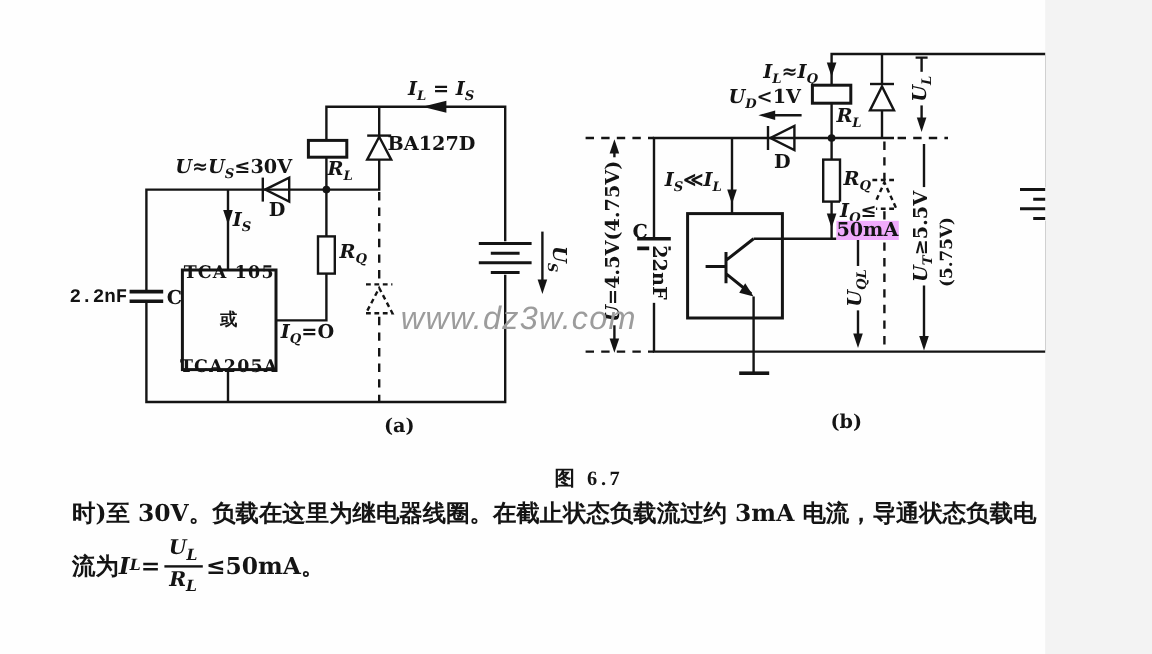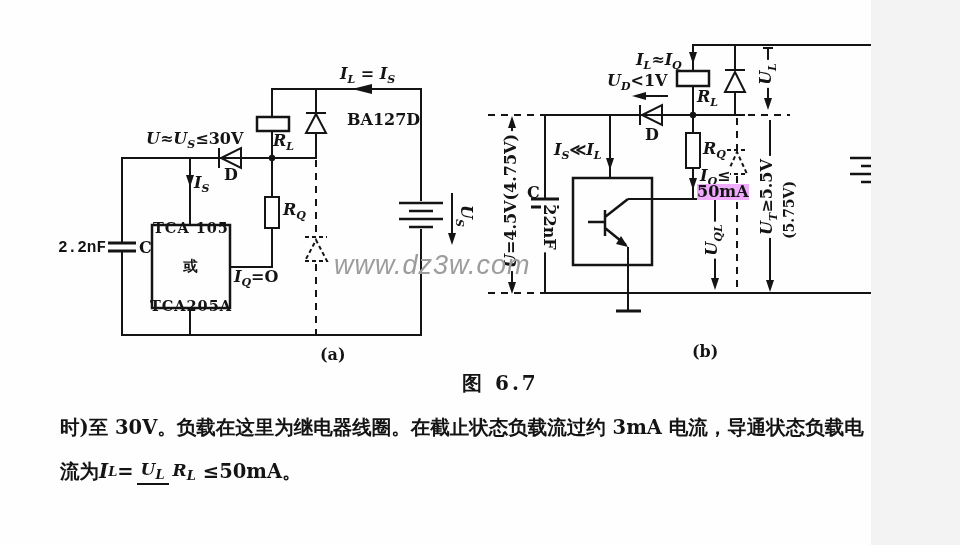--- a/index.html
+++ b/index.html
@@ -9,29 +9,29 @@
   .lbl{position:absolute;font-weight:bold;font-size:16px;line-height:1;white-space:nowrap;}
   .lbl .v{font-style:italic;}
   .lbl sub{font-size:11px;line-height:1;font-style:italic;}
   .rotccw{transform:translate(-50%,-50%) rotate(-90deg);background:#fefefe;padding:0 3px;}
   .rotcw{transform:translate(-50%,-50%) rotate(90deg);background:#fefefe;padding:0 3px;}
   .sm{font-size:14px;}
   .tca{position:absolute;left:153px;top:226px;width:76px;height:81px;display:flex;flex-direction:column;
        justify-content:center;align-items:center;gap:21px;font-weight:bold;font-size:14.5px;letter-spacing:1px;}
   .watermark{position:absolute;left:334px;top:250px;font-family:"Liberation Sans",sans-serif;
        font-style:italic;font-size:27px;color:#9c9c9c;letter-spacing:1px;}
-  .caption{position:absolute;left:462px;top:370px;font-size:20px;font-weight:bold;letter-spacing:3px;}
+  .caption{position:absolute;left:462px;top:387px;font-size:17px;font-weight:bold;letter-spacing:3px;font-family:Liberation Serif, serif;}
   .sublbl{position:absolute;font-size:16px;font-weight:bold;}
   .para{position:absolute;left:60px;top:411px;width:856px;font-size:19.5px;font-weight:bold;
         line-height:34px;}
   .para .indent{text-indent:57px;}
   .para .v{font-style:italic;}
   .para sub{font-size:13px;font-style:italic;}
   .line3{display:flex;align-items:center;height:54px;}
-  .frac{display:inline-flex;flex-direction:row;align-items:center;margin:0 3px;font-size:17px;line-height:1.2;}
+  .frac{display:inline-flex;flex-direction:column;align-items:center;margin:0 3px;font-size:17px;line-height:1.2;}
   .frac .num{border-bottom:2px solid #141414;padding:0 4px;}
   .frac .den{padding:0 4px;}
 </style>
 </head>
 <body>
 
 <div class="stage">
 
   <svg width="960" height="545" viewBox="0 0 960 545">
     <g stroke="#141414" stroke-width="2" fill="none">
@@ -87,21 +87,21 @@
       <polygon points="711,278 719,278 715,290"></polygon>
       <polygon points="512,116 508,128 516,128"></polygon>
       <polygon points="512,294 508,282 516,282"></polygon>
       <polygon points="902,192 910,192 906,204"></polygon>
     </g>
   </svg>
 
   <div class="lbl" style="left:340px;top:66px;">
     <span class="v">I</span><sub>L</sub><span> = </span><span class="v">I</span><sub>S</sub>
   </div>
-  <div class="lbl" style="left:347px;top:112px;">
+  <div class="lbl" style="left:323px;top:112px;">
     <span>BA127D</span>
   </div>
   <div class="lbl" style="left:146px;top:131px;">
     <span class="v">U≈U</span><sub>S</sub><span>≤30V</span>
   </div>
   <div class="lbl" style="left:224px;top:167px;">
     <span>D</span>
   </div>
   <div class="lbl" style="left:194px;top:175px;">
     <span class="v">I</span><sub>S</sub>

